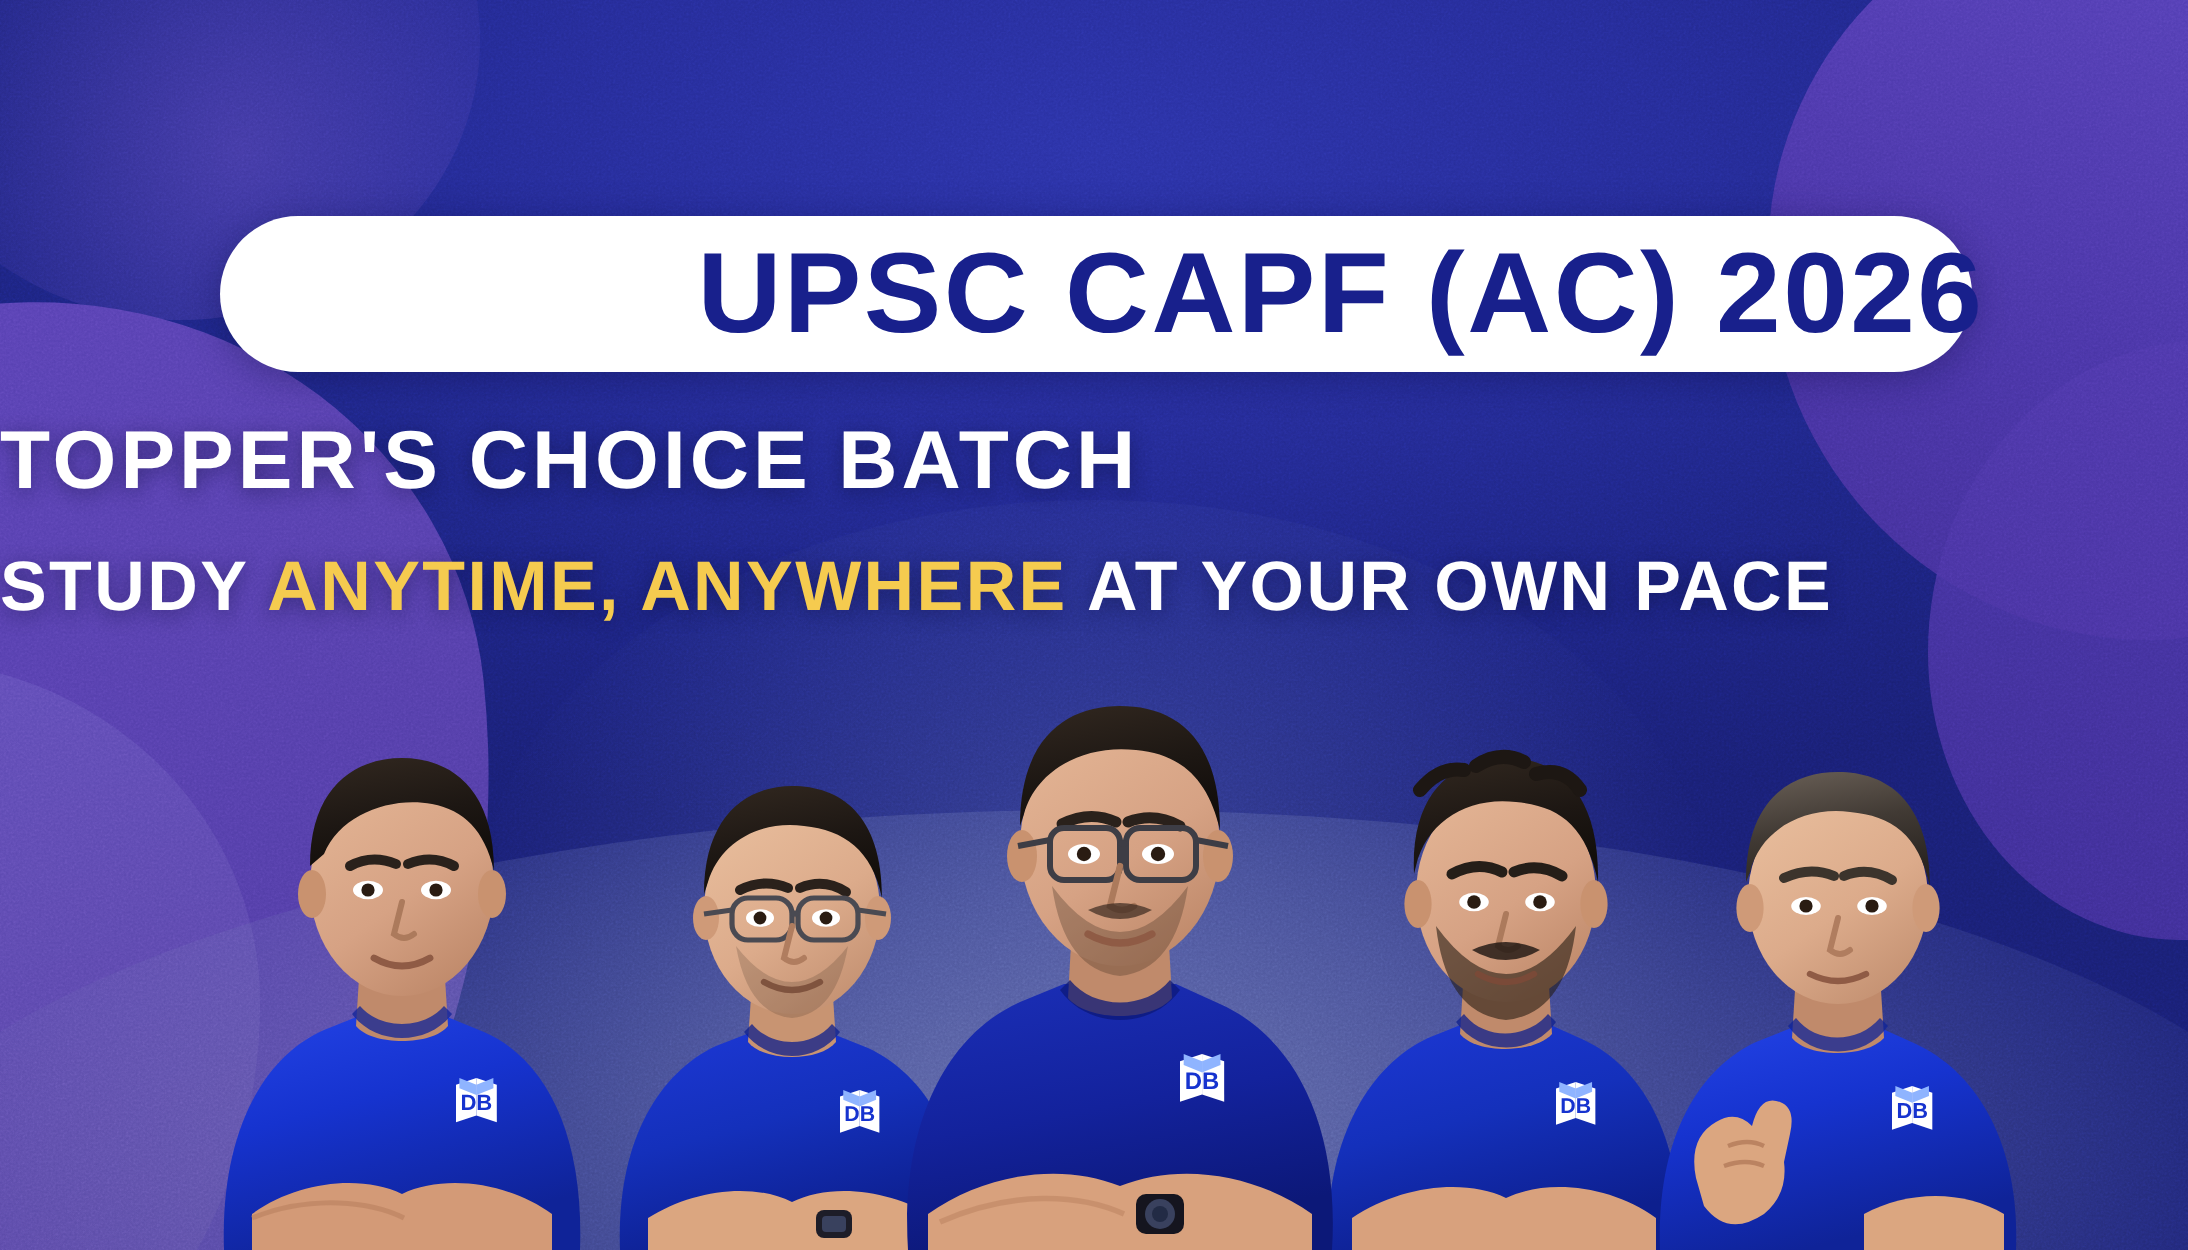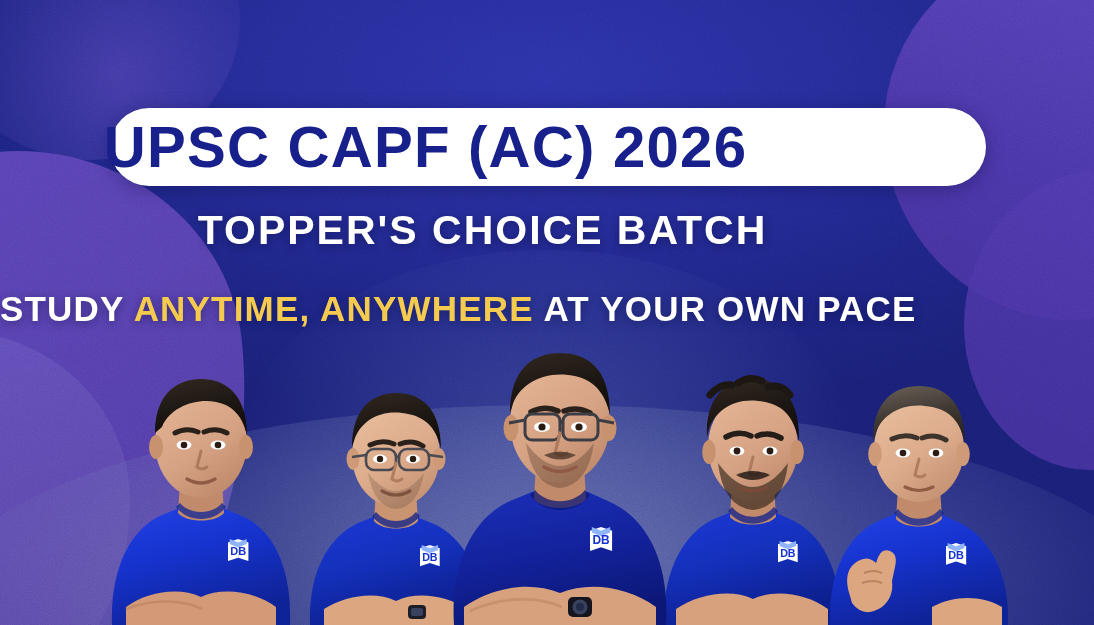--- a/index.html
+++ b/index.html
@@ -64,39 +64,39 @@
   #grain{
     position:absolute;inset:0;pointer-events:none;opacity:.30;mix-blend-mode:overlay;
   }
 
   
   #headline-block{position:absolute;left:0;top:0;width:1094px;z-index:6;}
 
   #title-pill{
     position:absolute;left:110px;top:108px;width:876px;height:78px;
     background:#ffffff;border-radius:42px;
-    display:flex;align-items:center;justify-content:flex-start;
+    display:flex;align-items:center;justify-content:flex-end;
     box-shadow:0 3px 18px rgba(10,12,60,.35);
   }
   #title-text{
     color:#18208c;
     font-size:57px;font-weight:900;letter-spacing:1.2px;
     font-family:"Liberation Sans", sans-serif;
     white-space:nowrap;line-height:1;
     transform:scaleX(1.02);
   }
 
   #subtitle{
-    position:absolute;left:0;top:207px;width:965px;text-align:center;
+    position:absolute;left:0;top:207px;width:965px;text-align:left;
     color:#ffffff;font-size:41px;font-weight:900;letter-spacing:2.0px;
     white-space:nowrap;text-shadow:0 2px 10px rgba(8,10,50,.45);
   }
 
   #tagline{
-    position:absolute;left:0;top:289px;width:885px;text-align:center;
+    position:absolute;left:0;top:274px;width:885px;text-align:center;
     color:#ffffff;font-size:35px;font-weight:900;letter-spacing:1.2px;
     white-space:nowrap;text-shadow:0 2px 10px rgba(8,10,50,.45);
   }
   #tagline .hl{color:#f5cb4f;}
 
   
   #faculty-group{
     position:absolute;left:0;bottom:0;width:944px;height:290px;z-index:5;
   }
   .person{position:absolute;bottom:0;}

